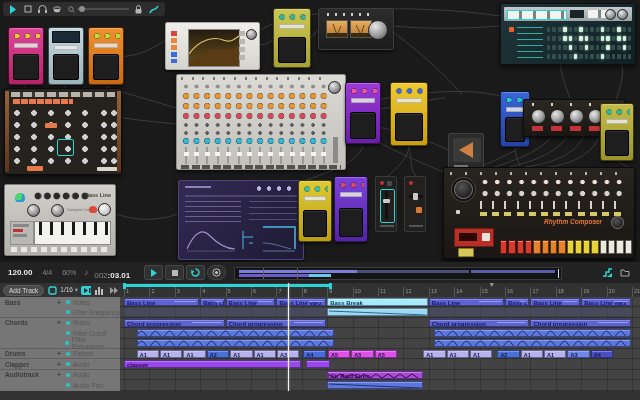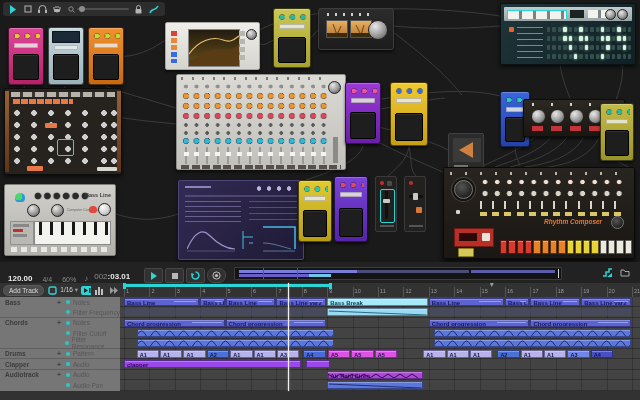--- a/index.html
+++ b/index.html
@@ -22,21 +22,21 @@
           box-shadow:inset 0 0 0 1px rgba(0,0,0,.2);}
   .pfoot{position:absolute;left:4px;right:4px;bottom:4px;height:42%;background:#1e1e1e;
          border-radius:2px;border:1px solid #000;box-shadow:inset 0 1px 0 rgba(255,255,255,.08);}
   .knob{position:absolute;border-radius:50%;background:radial-gradient(circle at 35% 30%,#e8e8e8,#9a9a9a 55%,#4a4a4a);
         border:1px solid #222;}
   .tinytext{font-size:5.5px;color:#555;}
   .sel{position:absolute;border:1px solid #2cd5d5;border-radius:2px;}
   
   #daw{position:absolute;left:0;top:262px;width:640px;height:138px;background:#323232;}
   #transport{position:absolute;left:0;top:0;width:640px;height:21px;background:#222222;
-             border-bottom:4px solid #8b5cf6;display:flex;align-items:flex-end;}
+             border-bottom:4px solid #8b5cf6;display:flex;align-items:center;}
   .tval{color:#e8e8e8;font-size:8px;font-weight:bold;}
   .tdim{color:#8a8a8a;font-size:7px;}
   .tbtn{width:17px;height:13px;background:#313131;border:1px solid #464646;border-radius:2px;
         display:flex;align-items:center;justify-content:center;margin-left:2px;}
   #overview{position:absolute;left:234px;top:5px;width:326px;height:11px;background:#141414;
             border:1px solid #3c3c3c;border-radius:1px;}
   #arrange{position:absolute;left:0;top:21px;width:640px;height:369px;}
   #hdrcol{position:absolute;left:0;top:14px;width:120px;height:94px;background:#767676;}
   #hdrtop{position:absolute;left:0;top:0;width:120px;height:14px;background:#323232;
           display:flex;align-items:center;gap:3px;padding-left:3px;box-sizing:border-box;}

